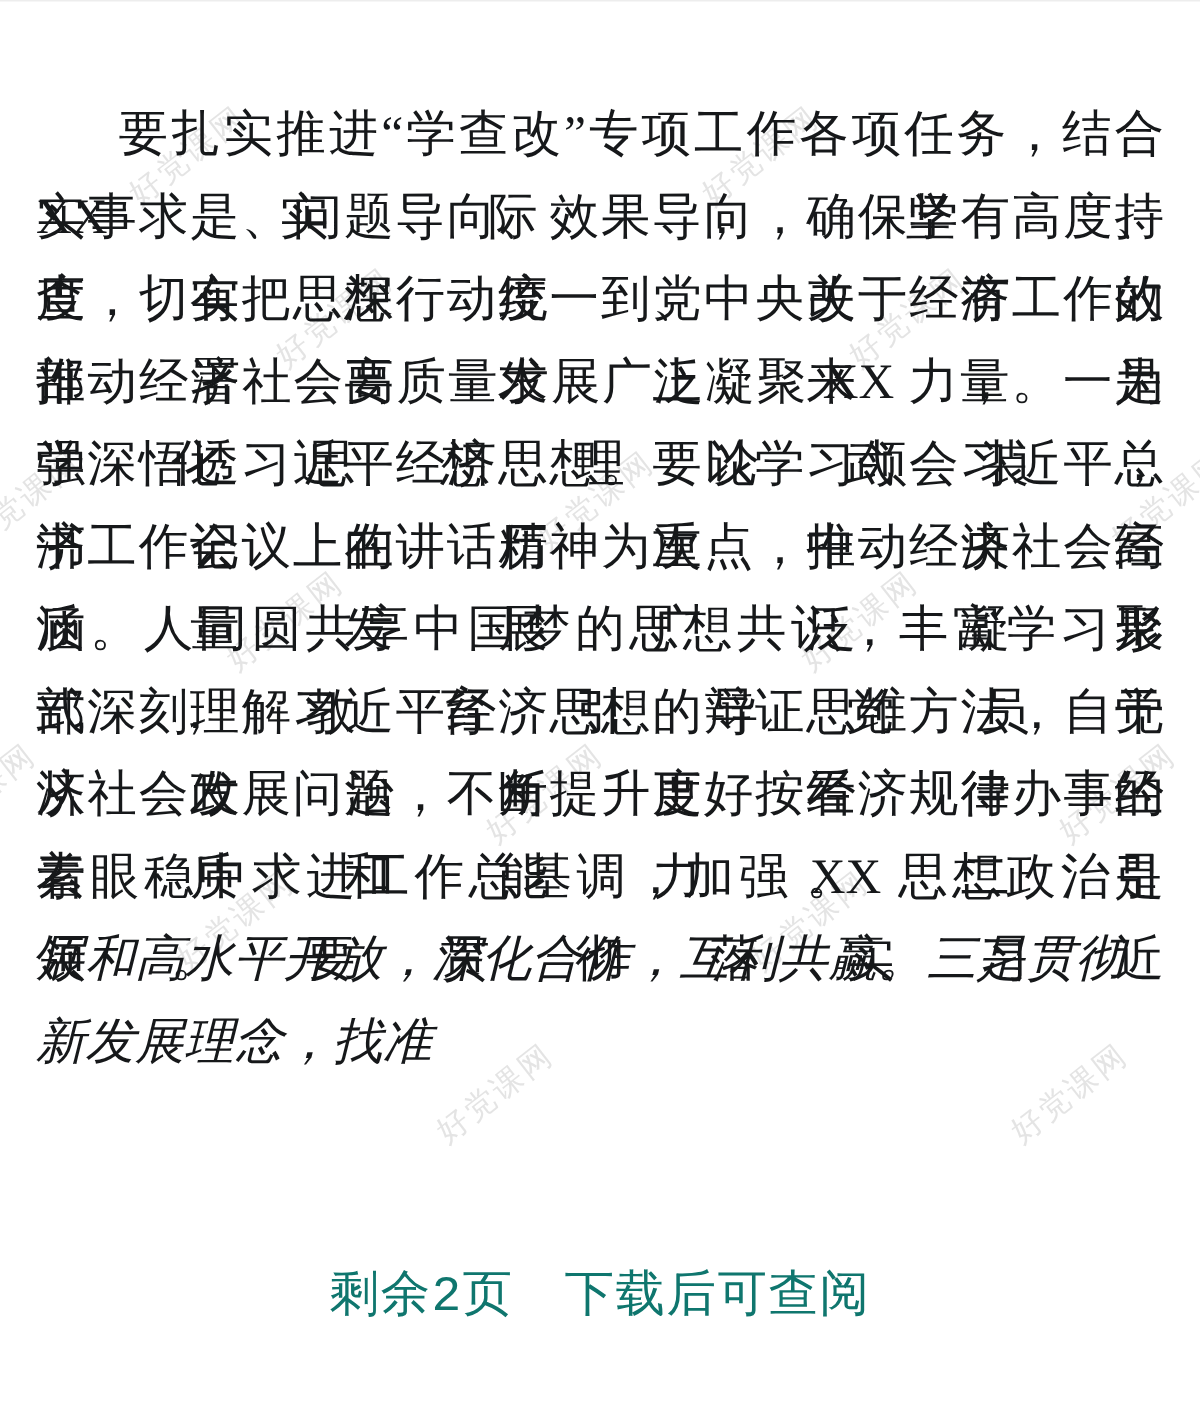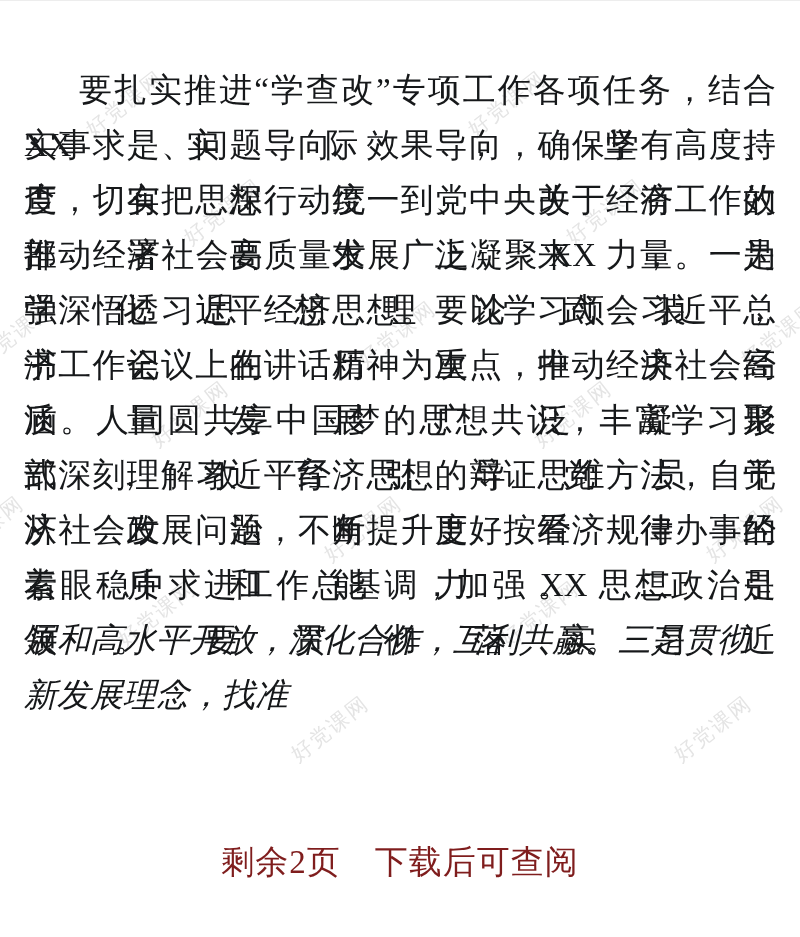--- a/index.html
+++ b/index.html
@@ -95,23 +95,23 @@
     left: 0;
     top: 826px;
     width: 800px;
     height: 70px;
     z-index: 3;
     display: flex;
     align-items: center;
     justify-content: center;
   }
   #banner-text {
-    font-family: Liberation Serif, serif;
+    font-family: Liberation Mono, monospace;
     font-size: 33px;
-    color: #7f1d1d;
+    color: #0f766e;
     letter-spacing: 1px;
     white-space: pre;
     user-select: none;
   }
 </style>
 </head>
 <body>
 
 <div id="page">
 

